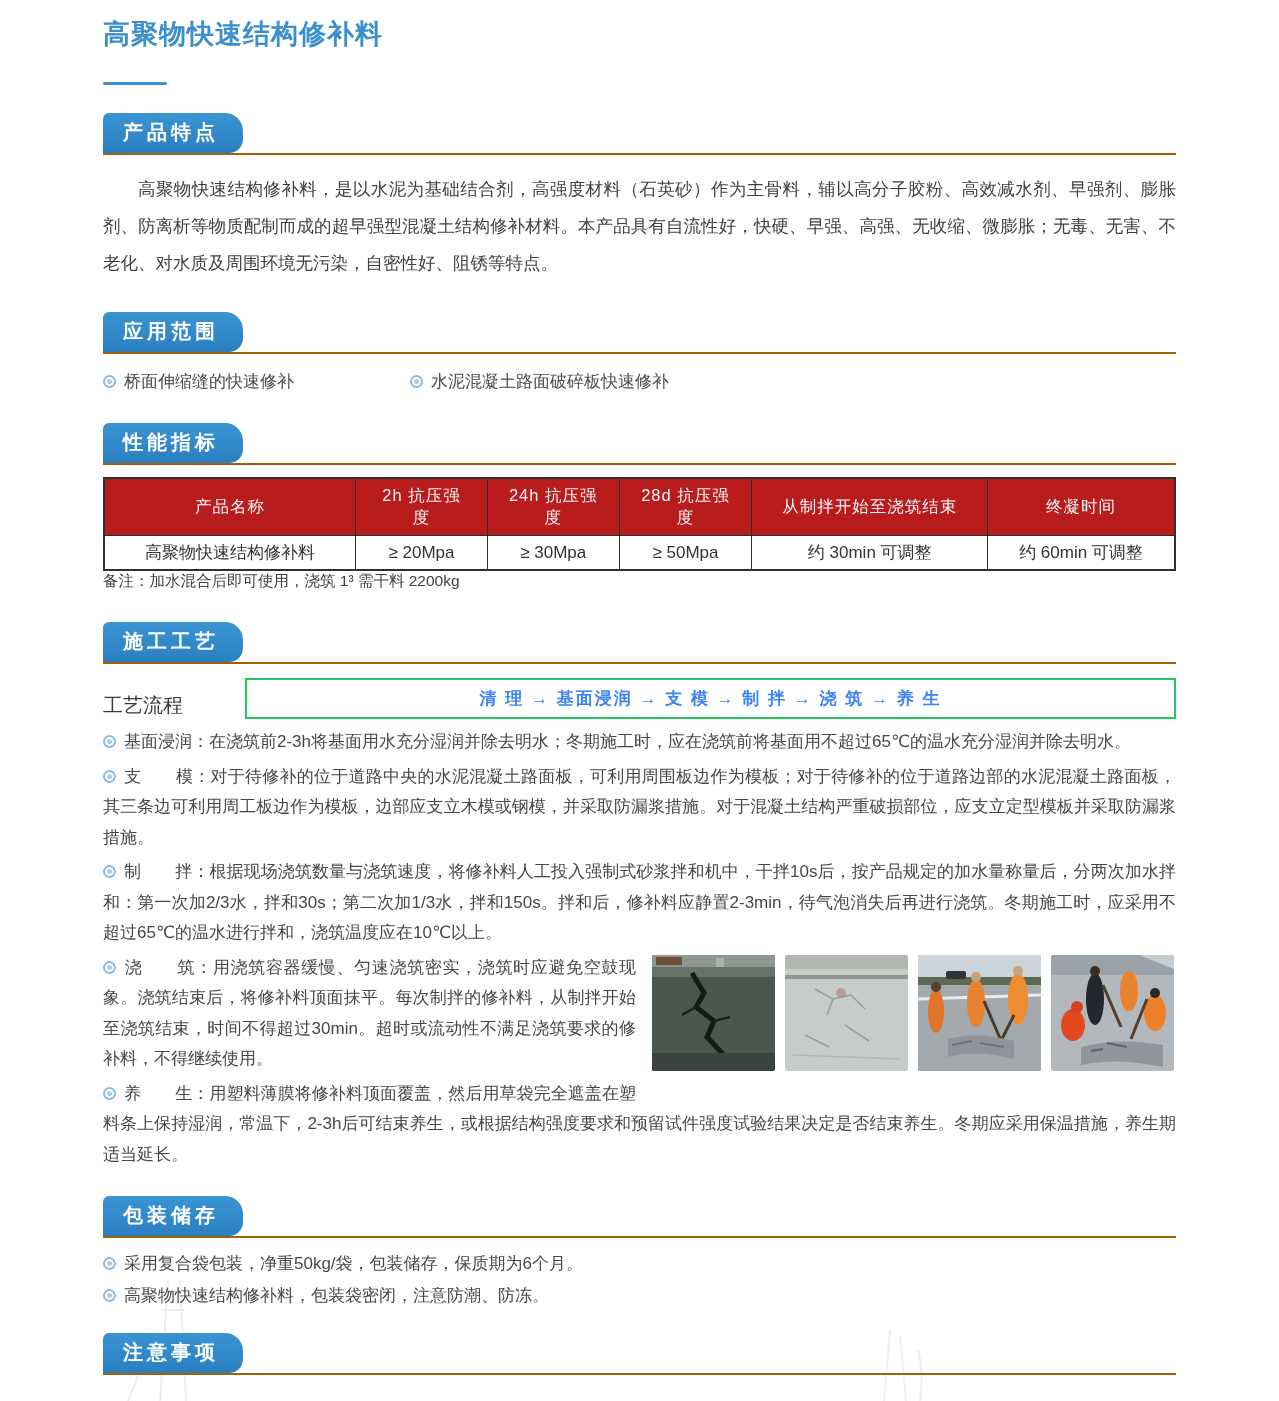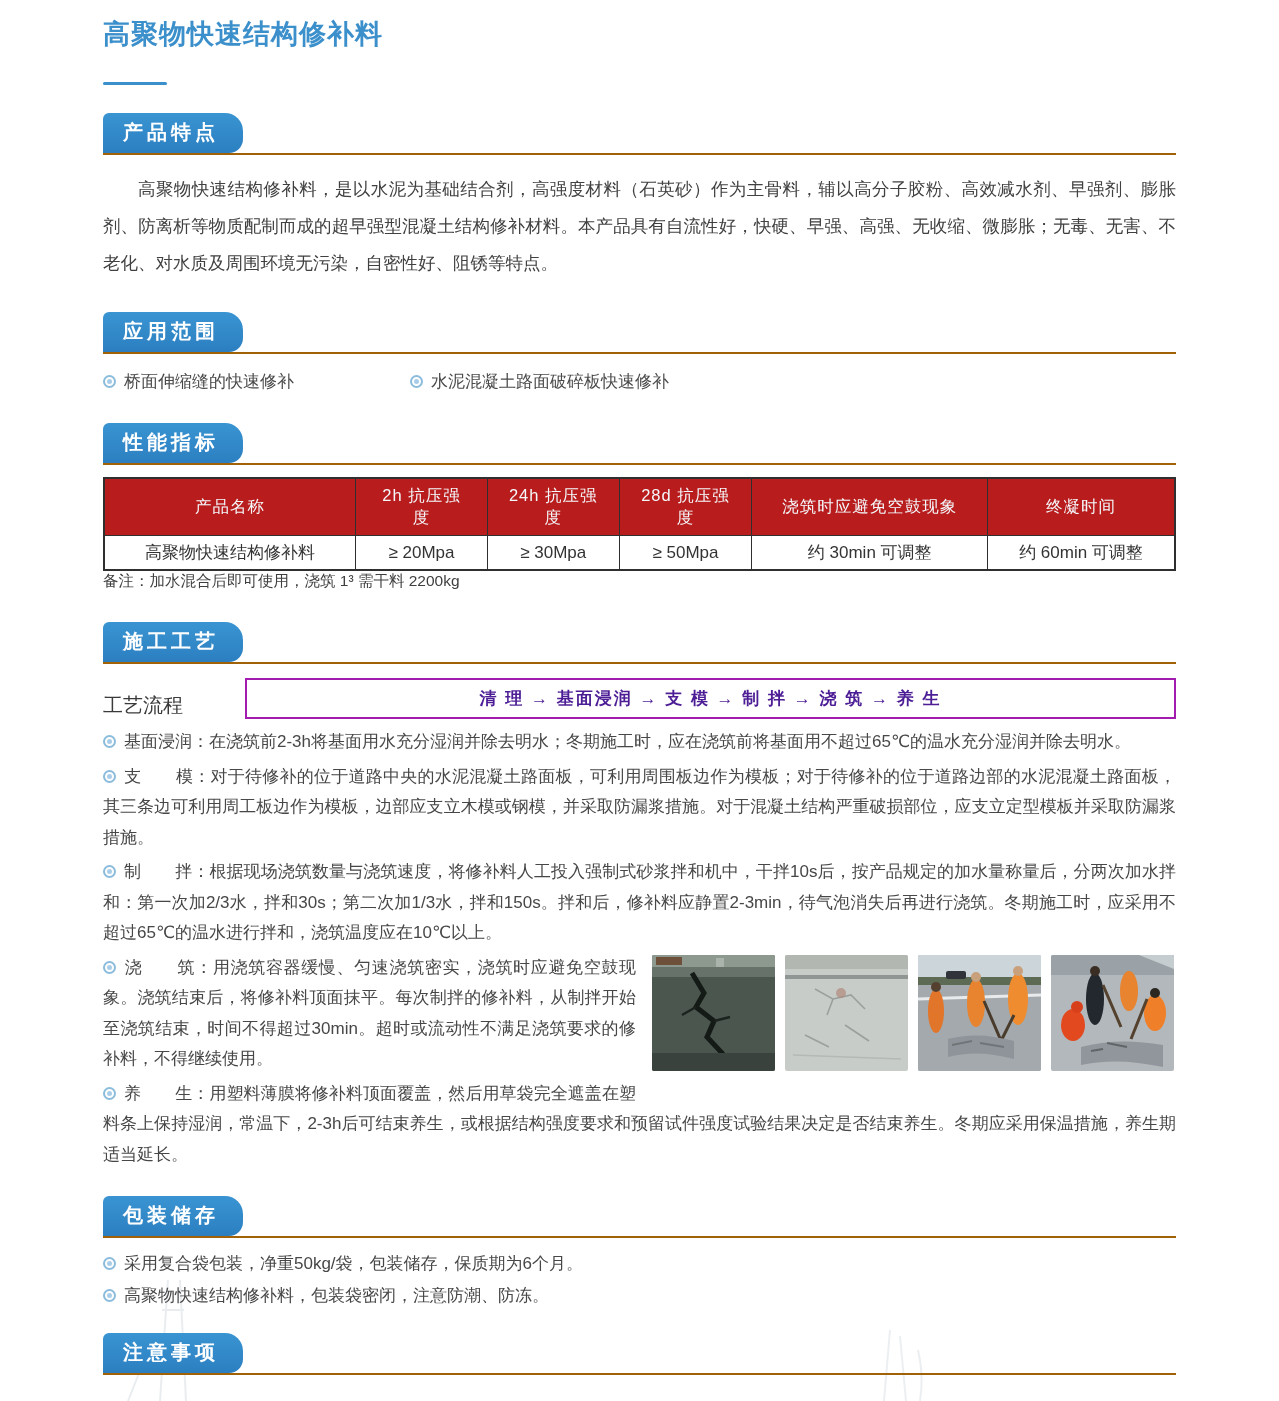--- a/index.html
+++ b/index.html
@@ -58,22 +58,22 @@
     background:#ffffff; color:#333333; font-size:17px; font-weight:500;
     text-align:center; padding:5px 2px; border:1px solid #2f2f2f;
   }
   .c0{width:23.5%}.c1{width:12.3%}.c2{width:12.3%}.c3{width:12.4%}.c4{width:22%}.c5{width:17.5%}
   .perf-note { font-size:15.5px; color:#3f3f3f; }
 
   
   .flow-row { display:flex; align-items:flex-end; margin-top:14px; }
   .flow-label { width:142px; font-size:20px; color:#3a3a3a; padding-top:6px; }
   .flow-box {
-    flex:1; border:2px solid #a21caf; text-align:center;
-    font-size:17px; font-weight:600; color:#4c1d95; letter-spacing:2px;
+    flex:1; border:2px solid #22c55e; text-align:center;
+    font-size:17px; font-weight:600; color:#3b82f6; letter-spacing:2px;
     padding:7px 4px;
   }
   .steps { margin-top:8px; font-size:17px; line-height:30.5px; color:#474747; text-align:justify; }
   .step { margin-top:4px; }
   .photos {
     float:right; width:524px; margin:6px 0 10px 16px;
     display:flex; gap:10px;
   }
   .photo { width:123px; height:116px; border-radius:2px; overflow:hidden; }
   .photo svg { display:block; }
@@ -117,21 +117,21 @@
         <col class="c3">
         <col class="c4">
         <col class="c5">
       </colgroup>
     <thead>
       <tr>
         <th>产品名称</th>
         <th>2h 抗压强度</th>
         <th>24h 抗压强度</th>
         <th>28d 抗压强度</th>
-        <th>浇筑时应避免空鼓现象</th>
+        <th>从制拌开始至浇筑结束</th>
         <th>终凝时间</th>
       </tr>
     </thead>
     <tbody>
       <tr>
         <td>高聚物快速结构修补料</td>
         <td>≥ 20Mpa</td>
         <td>≥ 30Mpa</td>
         <td>≥ 50Mpa</td>
         <td>约 30min 可调整</td>

